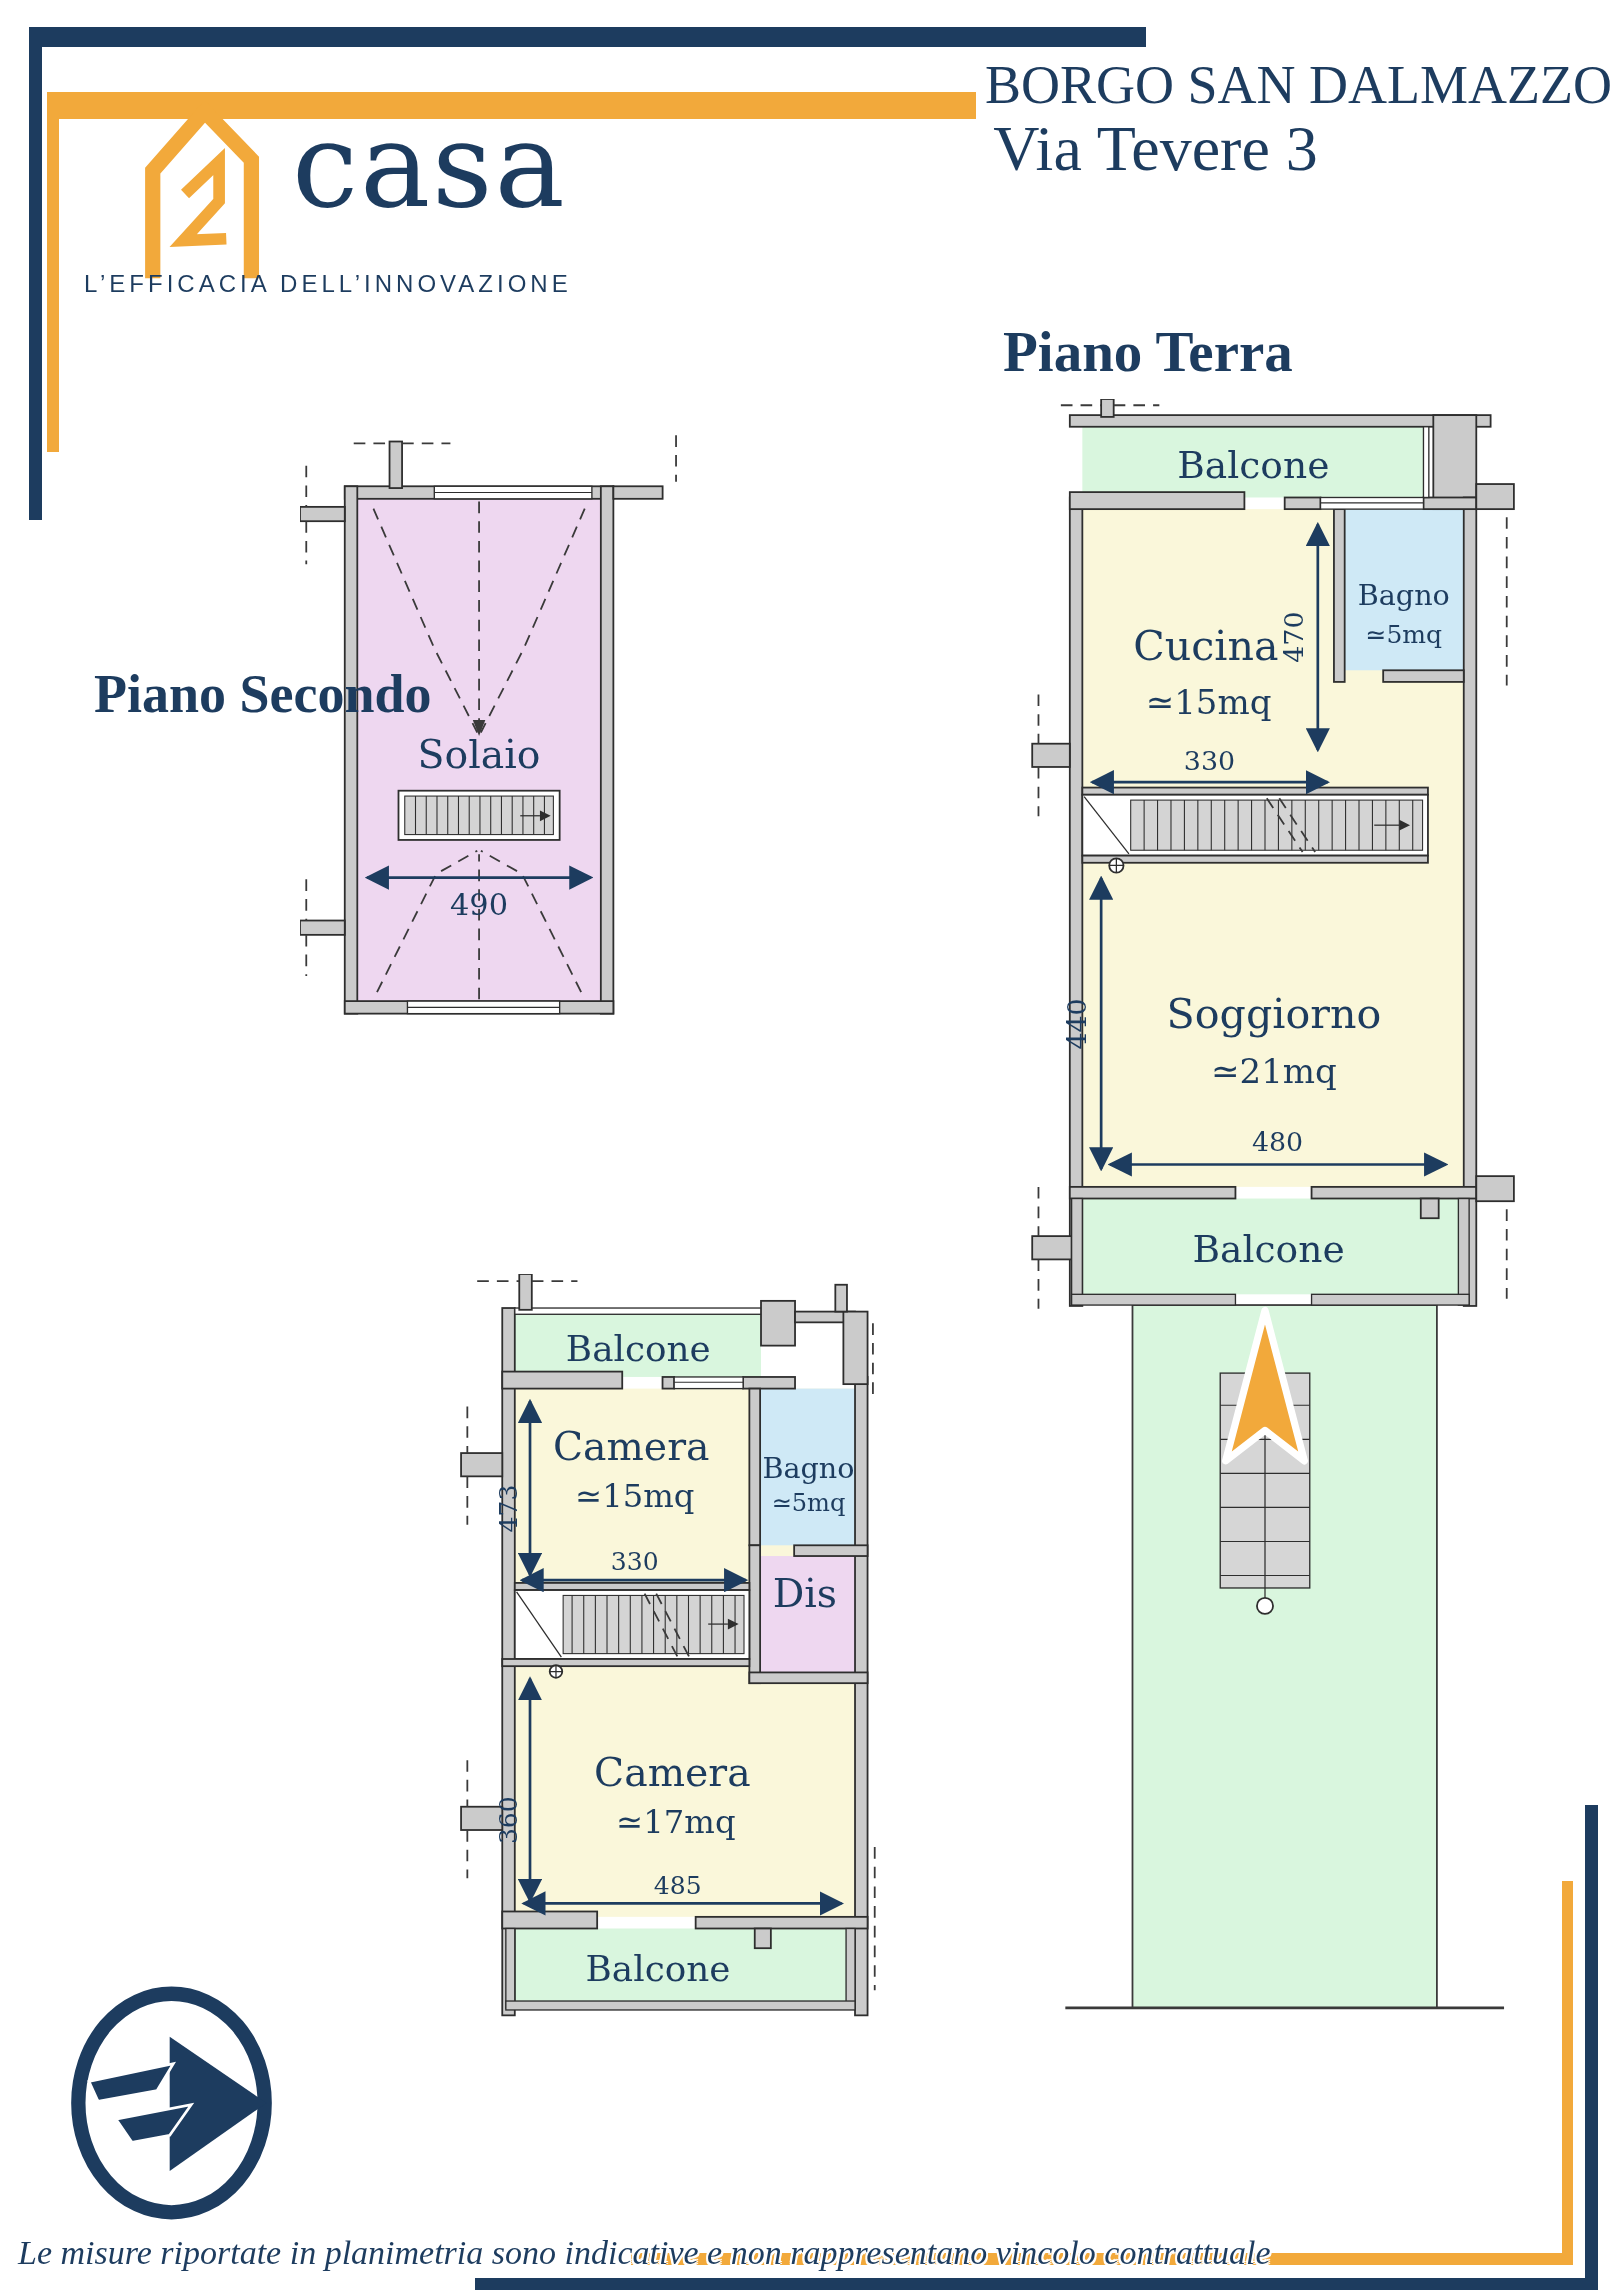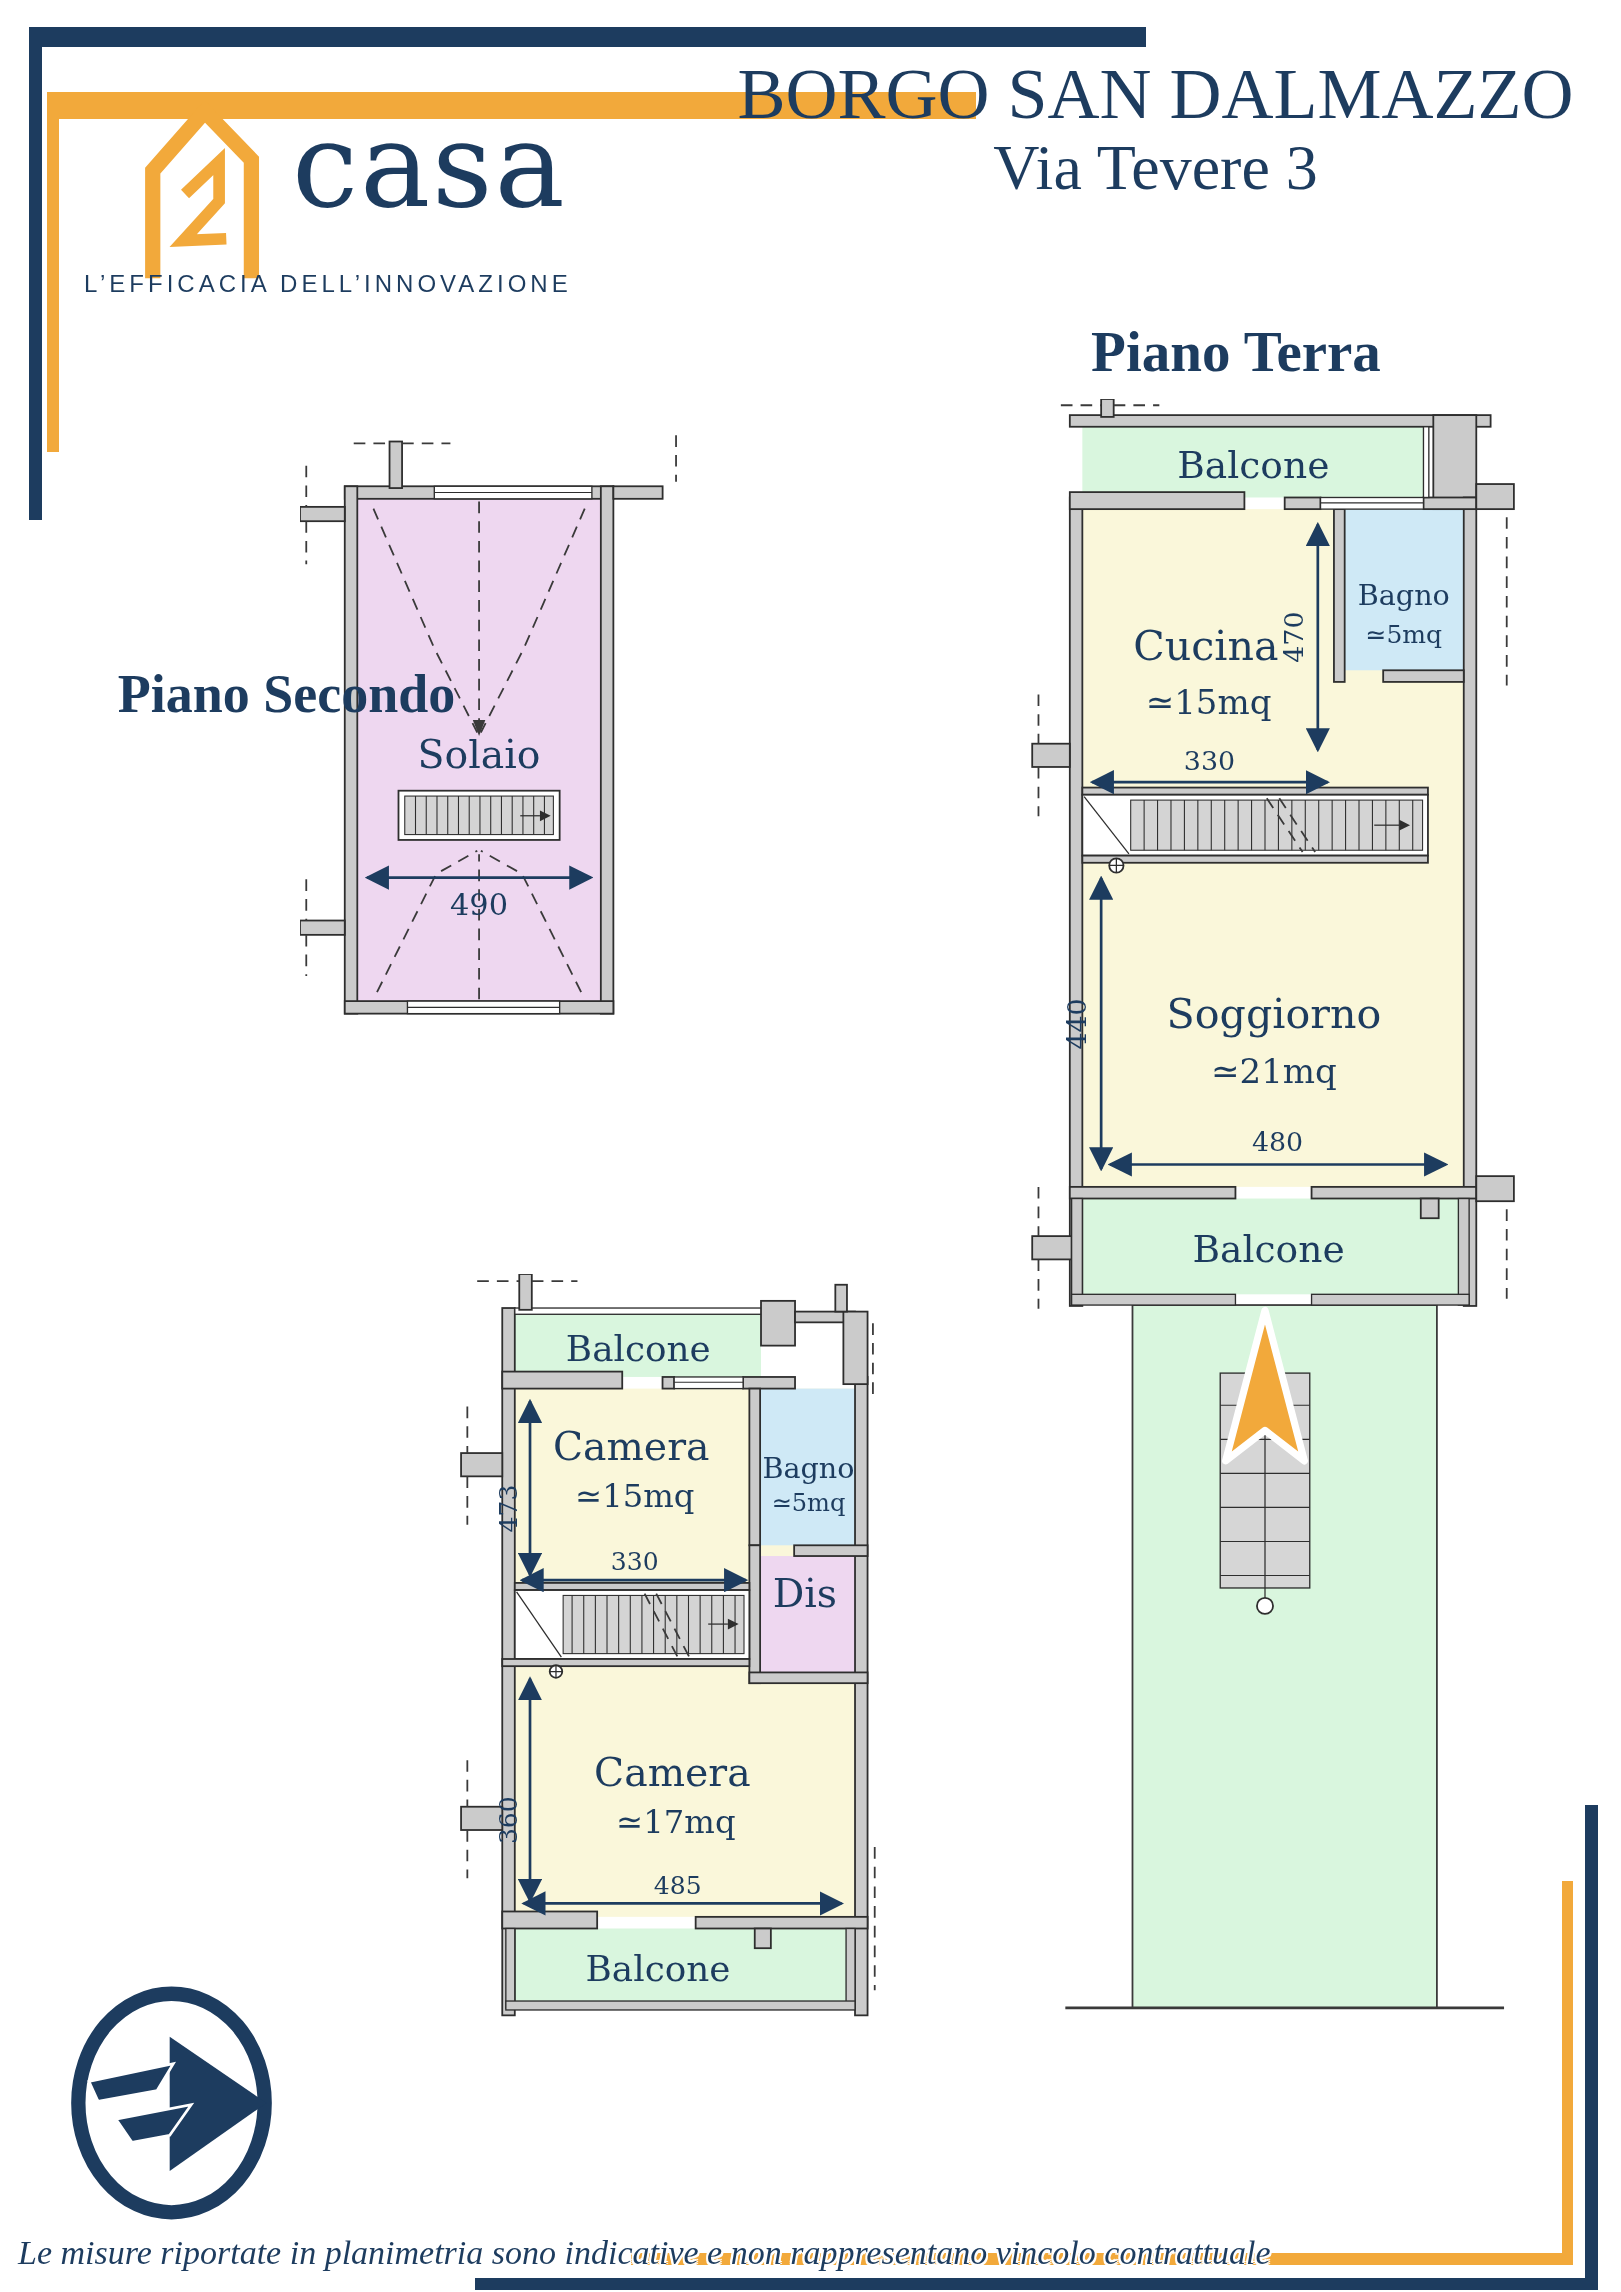--- a/index.html
+++ b/index.html
@@ -11,25 +11,25 @@
   .bar-orange{background:#f2a93b;}
   
   .logo-top{color:#f2a93b;font-family:"Liberation Sans",sans-serif;font-weight:400;
             font-size:56px;letter-spacing:12.5px;}
   .logo-main{color:#1d3c5f;font-family:"DejaVu Serif",serif;font-size:118px;line-height:1;
              letter-spacing:1.8px;}
   .logo-tag{color:#1d3c5f;font-family:"Liberation Sans",sans-serif;font-size:24px;
             letter-spacing:4px;}
   
   .hdr{color:#1d3c5f;text-align:center;font-family:"Liberation Serif",serif;}
-  .hdr-title{font-size:72px;line-height:1.05;}
+  .hdr-title{font-size:54px;line-height:1.05;text-align:right;}
   .hdr-sub{font-size:64px;line-height:1.1;}
   
   .floor-title{color:#1d3c5f;font-family:"Liberation Serif",serif;font-weight:bold;
-               text-align:center;}
+               }
   
   .footer-text{color:#1d3c5f;font-family:"Liberation Serif",serif;font-size:34px;
     text-shadow:1.8px 0 0 #fff,-1.8px 0 0 #fff,0 1.8px 0 #fff,0 -1.8px 0 #fff,
                 1.8px 1.8px 0 #fff,-1.8px -1.8px 0 #fff,1.8px -1.8px 0 #fff,-1.8px 1.8px 0 #fff;font-style:italic;}
   
   .wall{fill:#cbcbcb;stroke:#2e2e2e;stroke-width:2;}
   .wallthin{fill:#cbcbcb;stroke:#2e2e2e;stroke-width:1.5;}
   .win{fill:#ffffff;stroke:#2e2e2e;stroke-width:1.5;}
   .winline{stroke:#2e2e2e;stroke-width:1.2;fill:none;}
   .dash{fill:none;stroke:#3a3a3a;stroke-width:2;stroke-dasharray:13 9;}

